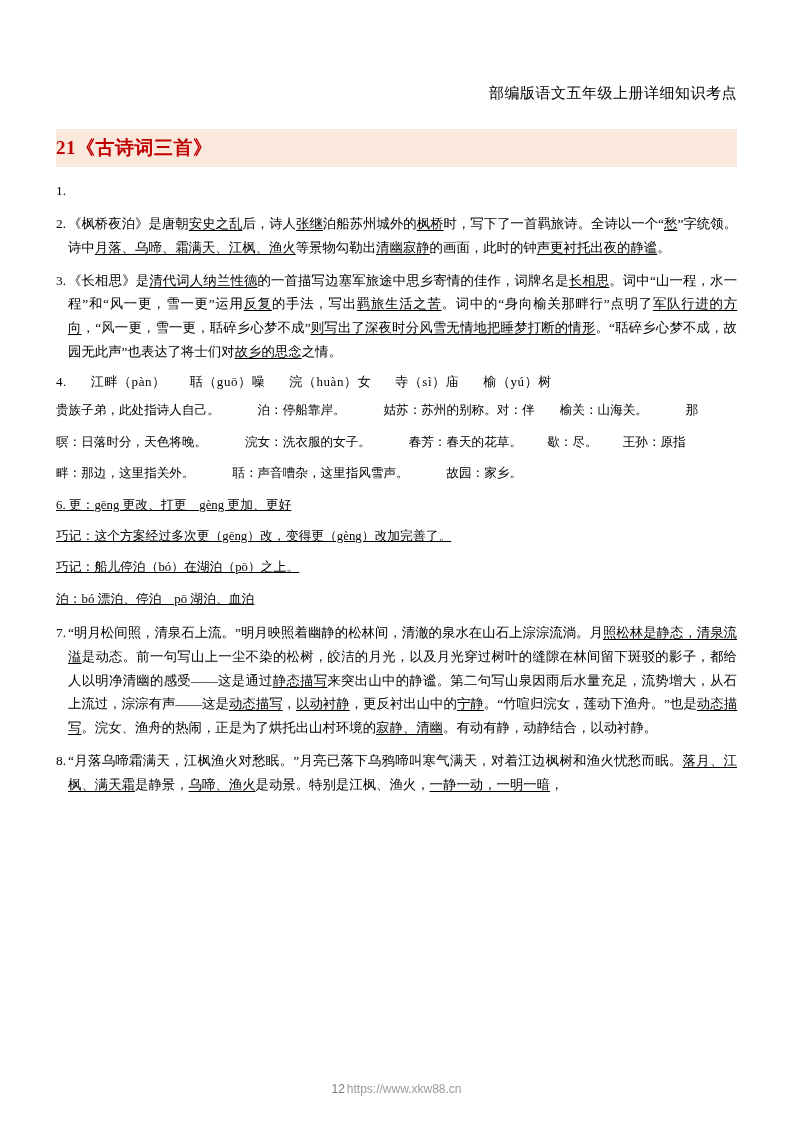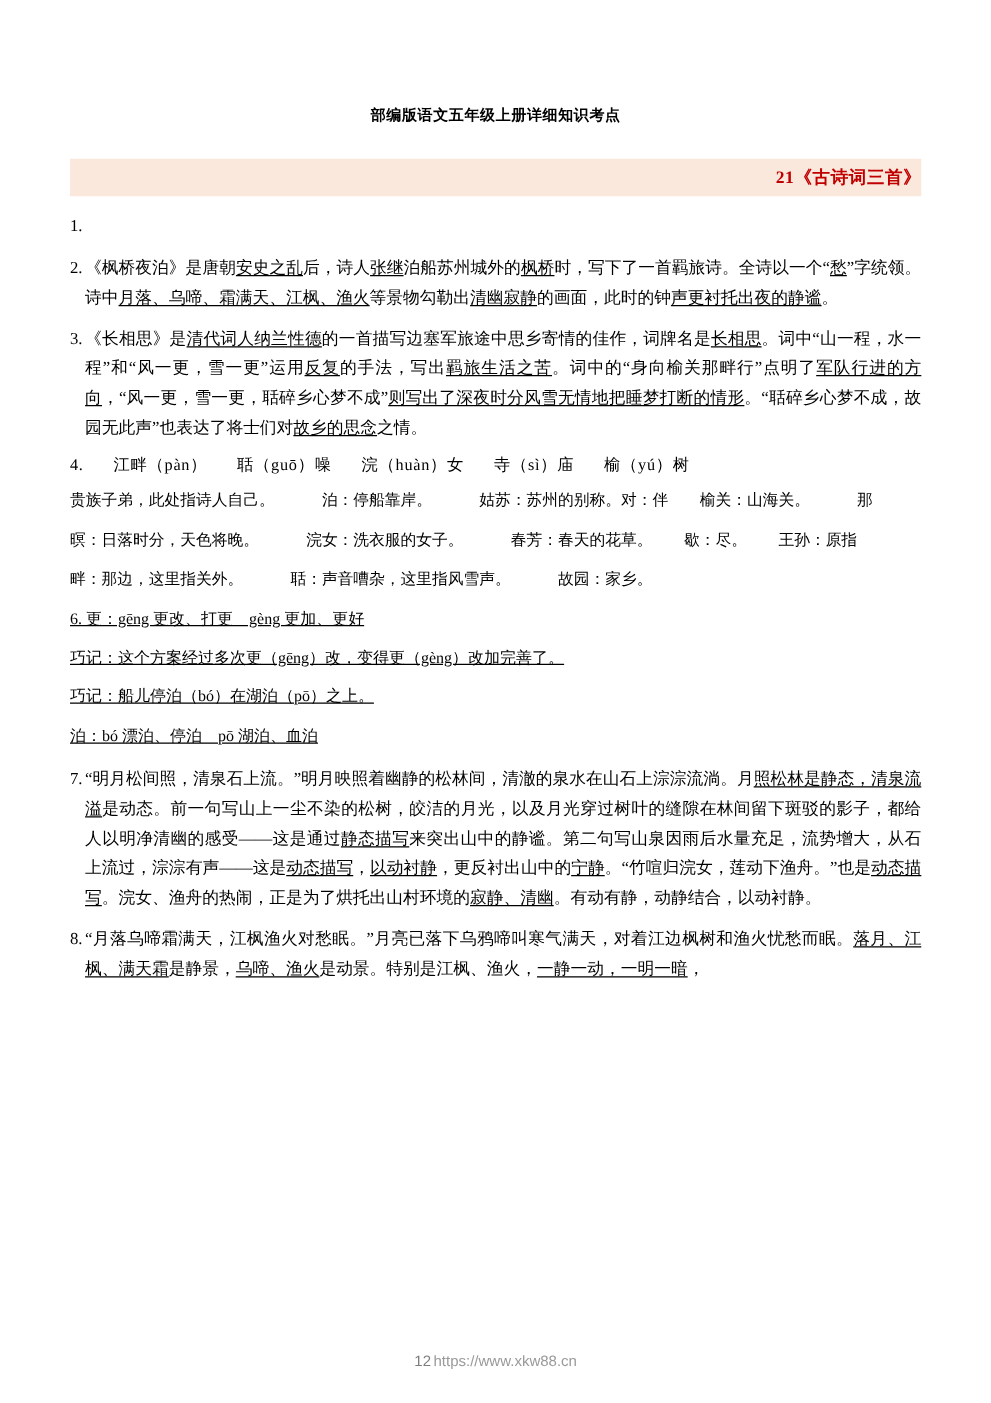--- a/index.html
+++ b/index.html
@@ -15,30 +15,30 @@
     position: relative;
   }
   .page {
     width: 793px;
     height: 1122px;
     box-sizing: border-box;
     padding: 84px 56px 0 56px;
     position: relative;
   }
   .doc-title {
-    text-align: center;
-    font-size: 12px;
-    font-weight: bold;
+    text-align: right;
+    font-size: 15px;
+    font-weight: normal;
     letter-spacing: 0.5px;
     margin: 0 0 26px 0;
   }
   .section-banner {
     background: #fbe8dc;
-    text-align: right;
-    font-size: 14px;
+    text-align: left;
+    font-size: 19px;
     font-weight: bold;
     color: #c00000;
     padding: 6px 0 6px 0;
     margin-bottom: 12px;
     letter-spacing: 0.5px;
   }
   p {
     margin: 0 0 9px 0;
     font-size: 13.4px;
     line-height: 1.78;

